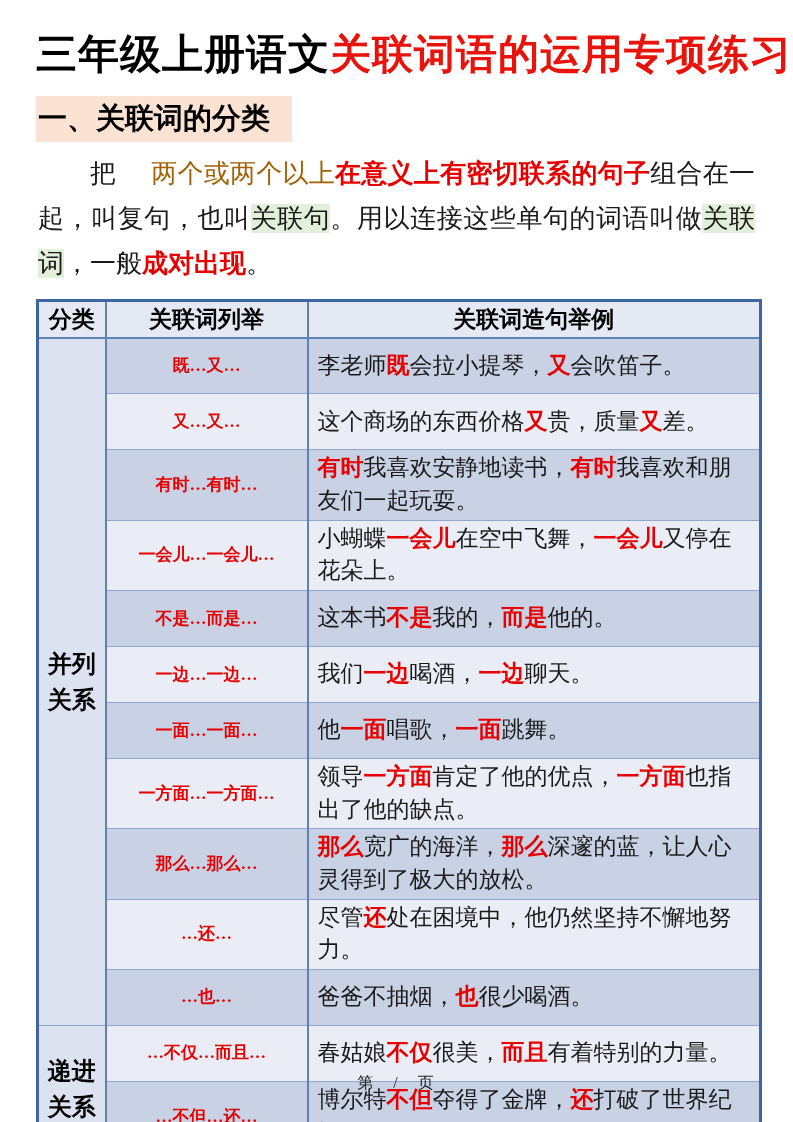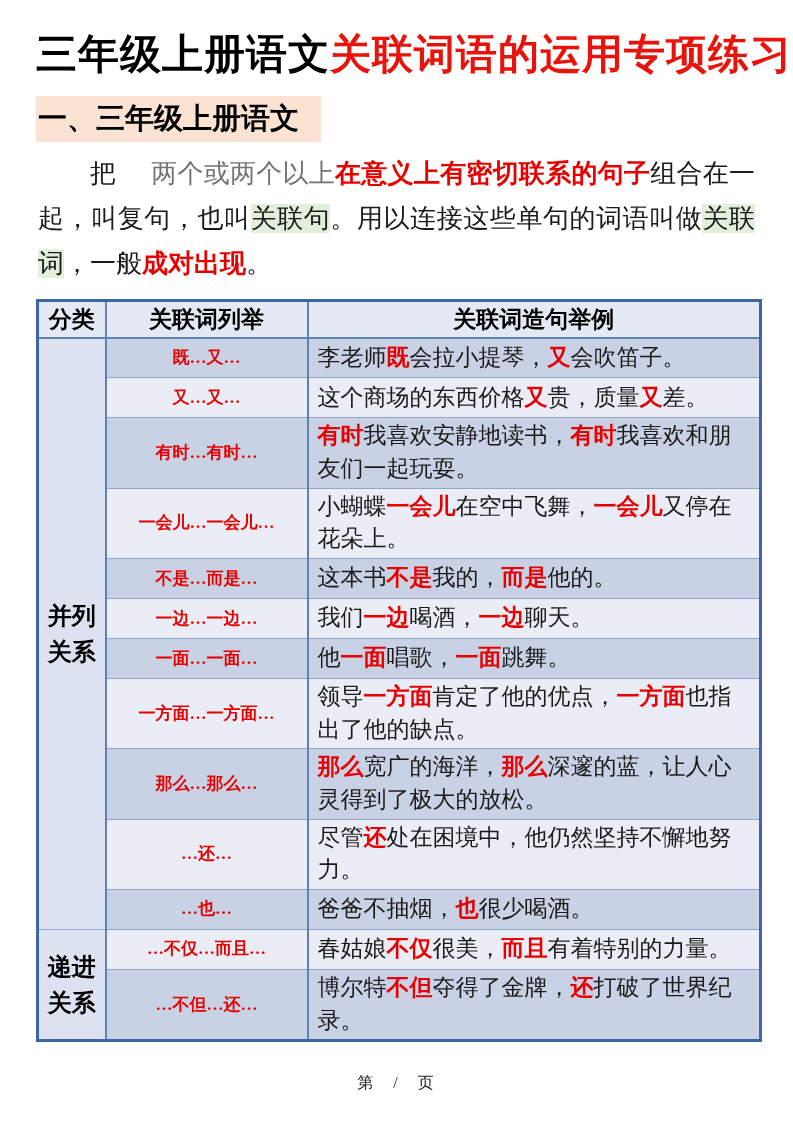--- a/index.html
+++ b/index.html
@@ -37,21 +37,21 @@
   }
 
   .intro {
     margin: 9px 2px 4px 2px;
     font-size: 26px;
     line-height: 45px;
     text-indent: 52px;
     color: #1a1a1a;
     text-align: justify;
   }
-  .intro .blue    { color: #737373; margin-left: 35px; }
+  .intro .blue    { color: #a16207; margin-left: 35px; }
   .intro .redbold { color: #e60000; font-weight: bold; }
   .intro .greenhl { background: #e2efda; }
 
   table.cls-table {
     margin-top: 13px;
     width: 723px;
     border-collapse: collapse;
     table-layout: fixed;
     border: 3px solid #3f66a0;
   }
@@ -94,21 +94,21 @@
   }
   .cls-table td.example {
     font-size: 23px;
     padding: 2px 9px;
     line-height: 1.42;
     color: #1a1a1a;
   }
   .cls-table td.example .red { color: #e60000; font-weight: bold; }
   .cls-table tr.dark  td.conj, .cls-table tr.dark  td.example { background: #c9d1e4; }
   .cls-table tr.light td.conj, .cls-table tr.light td.example { background: #eaedf5; }
-  .cls-table tr.single td { height: 40px; }
+  .cls-table tr.single td { height: 56px; }
   .cls-table tr.double td { height: 67px; }
 
   .footer {
     position: absolute;
     bottom 42px;
     bottom: 28px;
     left: 0; right: 0;
     text-align: center;
     font-size: 16px;
     color: #222222;
@@ -116,21 +116,21 @@
   }
 </style>
 </head>
 <body>
 
 <div class="content">
 
   <h1 class="page-title"><span class="t-black">三年级上册语文</span><span class="t-red">关联词语的运用专项练习</span></h1>
 
   <div>
-    <h2 class="sec-heading">一、三年级上册语文</h2>
+    <h2 class="sec-heading">一、关联词的分类</h2>
   </div>
 
   <p class="intro"><span>把</span><span class="blue">两个或两个以上</span><span class="redbold">在意义上有密切联系的句子</span><span>组合在一起，叫复句，也叫</span><span class="greenhl">关联句</span><span>。用以连接这些单句的词语叫做</span><span class="greenhl">关联词</span><span>，一般</span><span class="redbold">成对出现</span><span>。</span></p>
 
 
   <table class="cls-table">
     <colgroup>
         <col class="c1">
         <col class="c2">
         <col class="c3">

